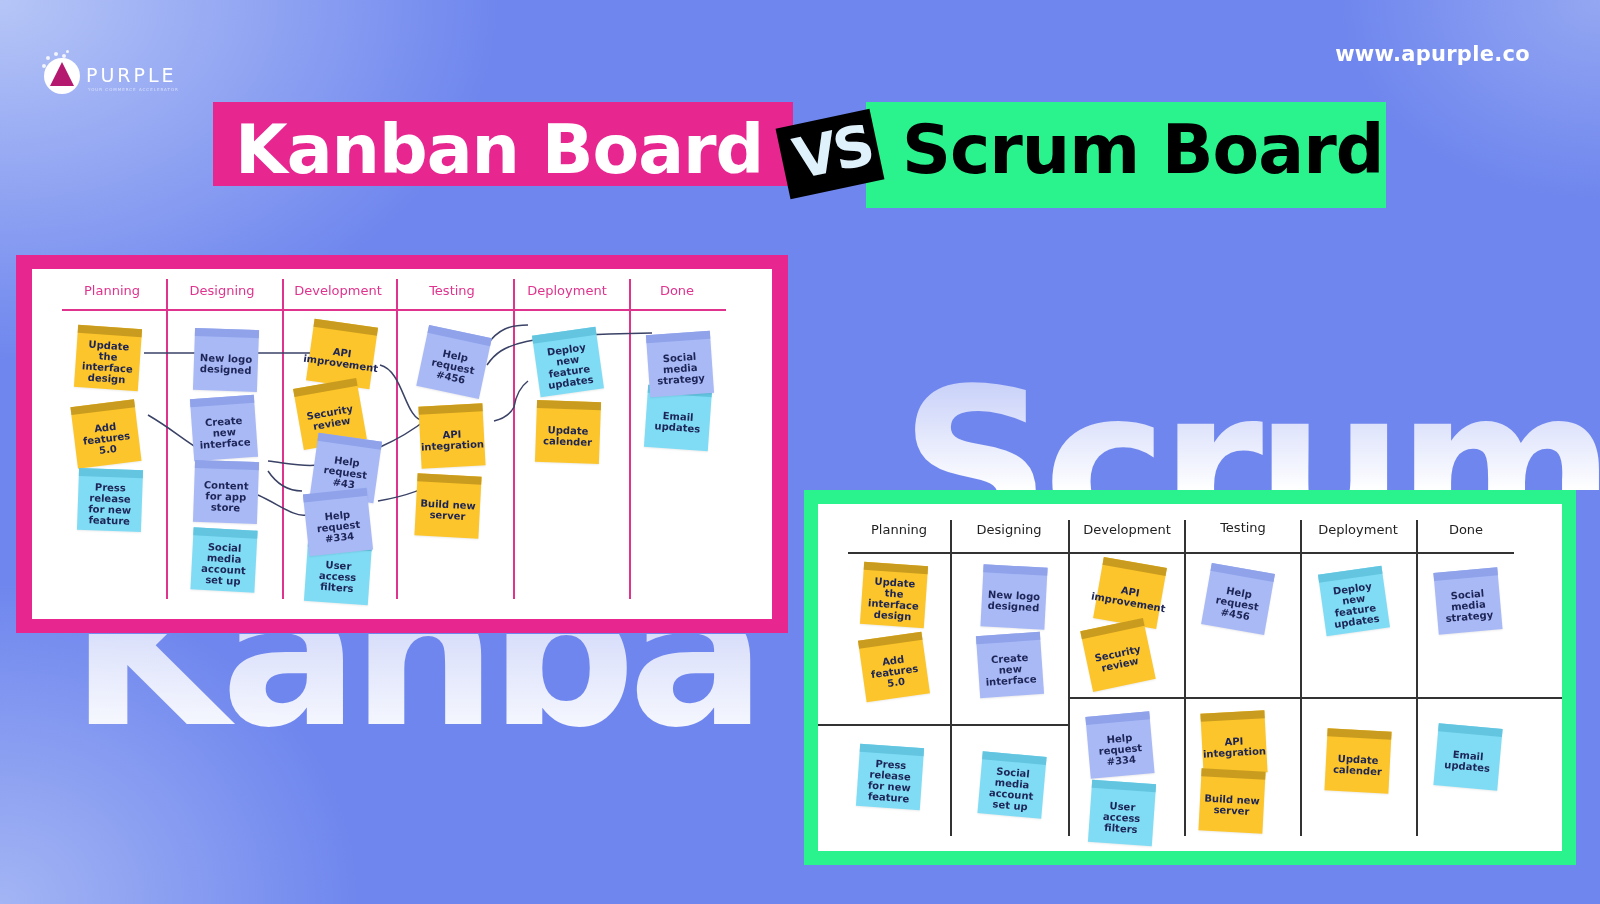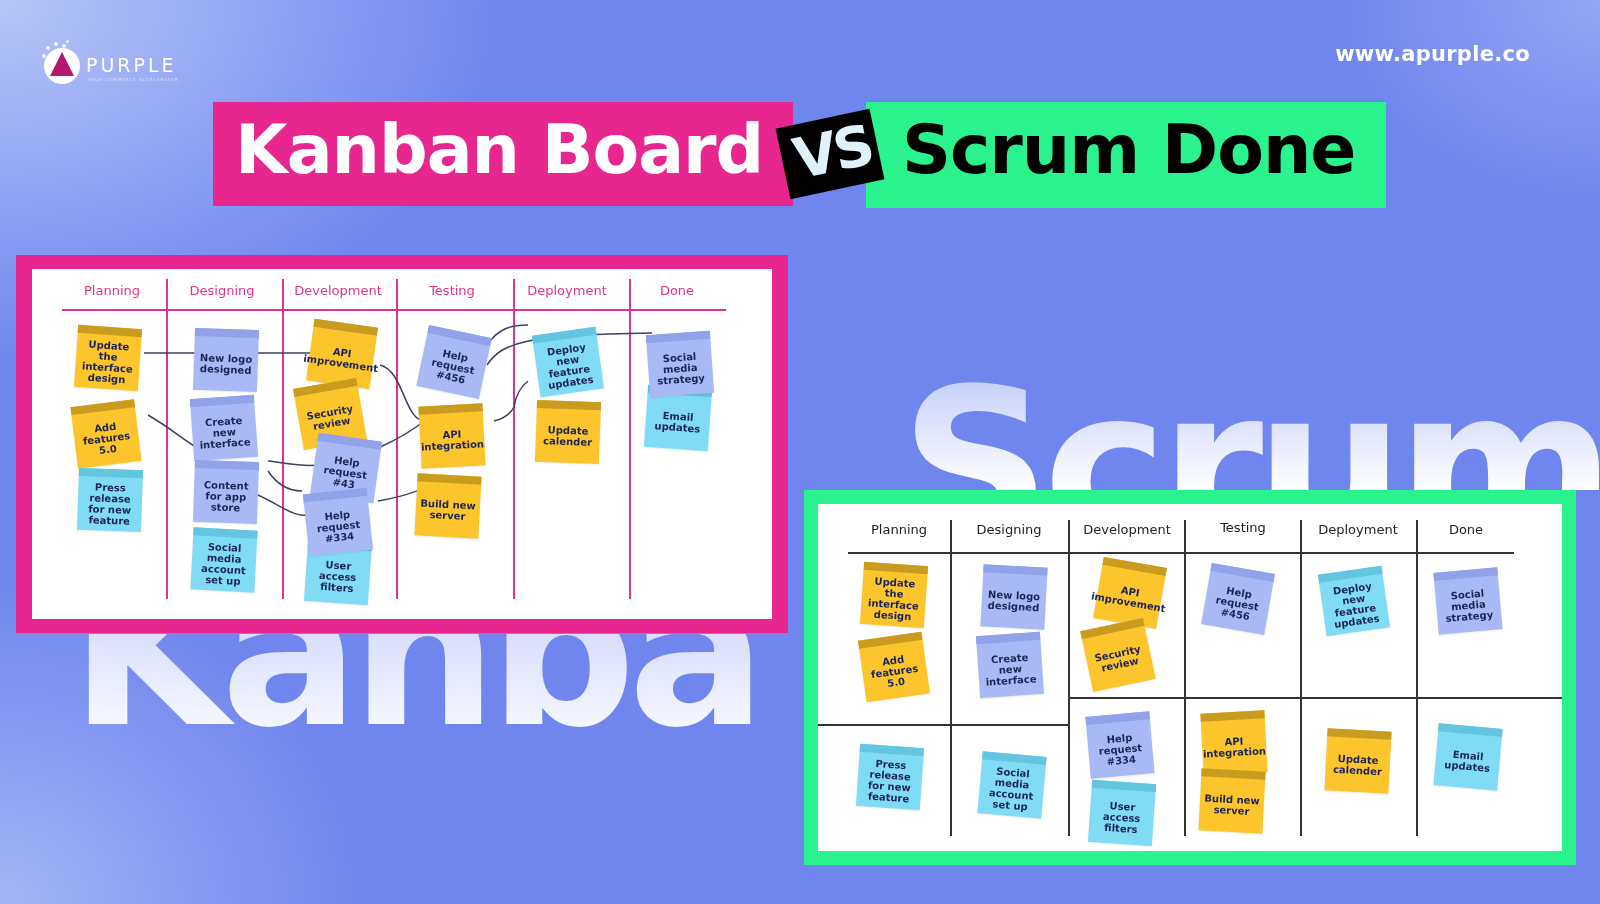--- a/index.html
+++ b/index.html
@@ -8,32 +8,32 @@
     position: relative;
     font-family: "DejaVu Sans", sans-serif;
     background: radial-gradient(ellipse 500px 360px at 0px 0px, #b6c6f7 0%, rgba(182,198,247,0) 100%),
                 radial-gradient(ellipse 360px 320px at 0px 904px, #a3b5f4 0%, rgba(163,181,244,0) 100%),
                 radial-gradient(ellipse 260px 200px at 1600px 0px, #94a7f2 0%, rgba(148,167,242,0) 100%),
                 #6f86ee;
   }
   .abs { position: absolute; }
 
   
-  .logo { left: 40px; top: 40px; width: 150px; height: 44px; }
+  .logo { left: 40px; top: 50px; width: 150px; height: 44px; }
   .logo-circle { position: absolute; left: 4px; top: 8px; width: 36px; height: 36px; border-radius: 50%; background: #fff; }
   .logo-a { position: absolute; left: 10px; top: 12px; width: 0; height: 0; border-left: 12px solid transparent; border-right: 12px solid transparent; border-bottom: 24px solid #b4186f; }
   .logo-dots { position: absolute; left: 0; top: 0; width: 30px; height: 20px; }
   .logo-dots span { position: absolute; width: 4px; height: 4px; border-radius: 50%; background: #fff; opacity: .85; }
   .logo-text { position: absolute; left: 46px; top: 14px; color: #fff; font-family: "DejaVu Sans", sans-serif; font-size: 19px; letter-spacing: 3px; font-weight: normal; }
   .logo-tag { position: absolute; left: 48px; top: 37px; color: #e9ecff; font-size: 4px; letter-spacing: 1px; opacity: .8; }
 
   .site-url { right: 70px; top: 42px; color: #fff; font-size: 21px; font-family: "DejaVu Sans", sans-serif; letter-spacing: .3px; font-weight: bold; }
 
   
-  .banner-kanban { left: 213px; top: 102px; width: 580px; height: 104px; background: #e82690; }
+  .banner-kanban { left: 213px; top: 102px; width: 580px; height: 84px; background: #e82690; }
   .banner-kanban span { position: absolute; left: 22px; top: 8px; color: #fff; font-weight: bold; font-size: 68px; letter-spacing: -1px; font-family: "DejaVu Sans", sans-serif; }
   .banner-scrum { left: 866px; top: 102px; width: 520px; height: 106px; background: #2af28c; }
   .banner-scrum span { position: absolute; left: 36px; top: 8px; color: #000; font-weight: bold; font-size: 68px; letter-spacing: -1px; font-family: "DejaVu Sans", sans-serif; }
   .vs-badge { left: 782px; top: 118px; width: 96px; height: 72px; background: #000; transform: rotate(-12deg); }
   .vs-badge span { position: absolute; left: 12px; top: 2px; color: #dff1fb; font-weight: bold; font-size: 56px; letter-spacing: -3px; font-family: "DejaVu Sans", sans-serif; }
 
   
   .big-word { font-family: "DejaVu Sans", sans-serif; font-weight: bold; letter-spacing: -8px;
     background: linear-gradient(180deg, rgba(255,255,255,.55) 0%, #ffffff 100%);
     -webkit-background-clip: text; background-clip: text; color: transparent; }
@@ -86,21 +86,21 @@
   <div class="logo-text">PURPLE</div>
   <div class="logo-tag">YOUR COMMERCE ACCELERATOR</div>
 </div>
 
 <div class="abs site-url">www.apurple.co</div>
 
 <div class="abs banner-kanban">
   <span>Kanban Board</span>
 </div>
 <div class="abs banner-scrum">
-  <span>Scrum Done</span>
+  <span>Scrum Board</span>
 </div>
 <div class="abs vs-badge">
   <span>VS</span>
 </div>
 
 <div class="abs big-word big-scrum">Scrum</div>
 <div class="abs big-kanban-clip">
   <div class="big-word">Kanban</div>
 </div>
 

